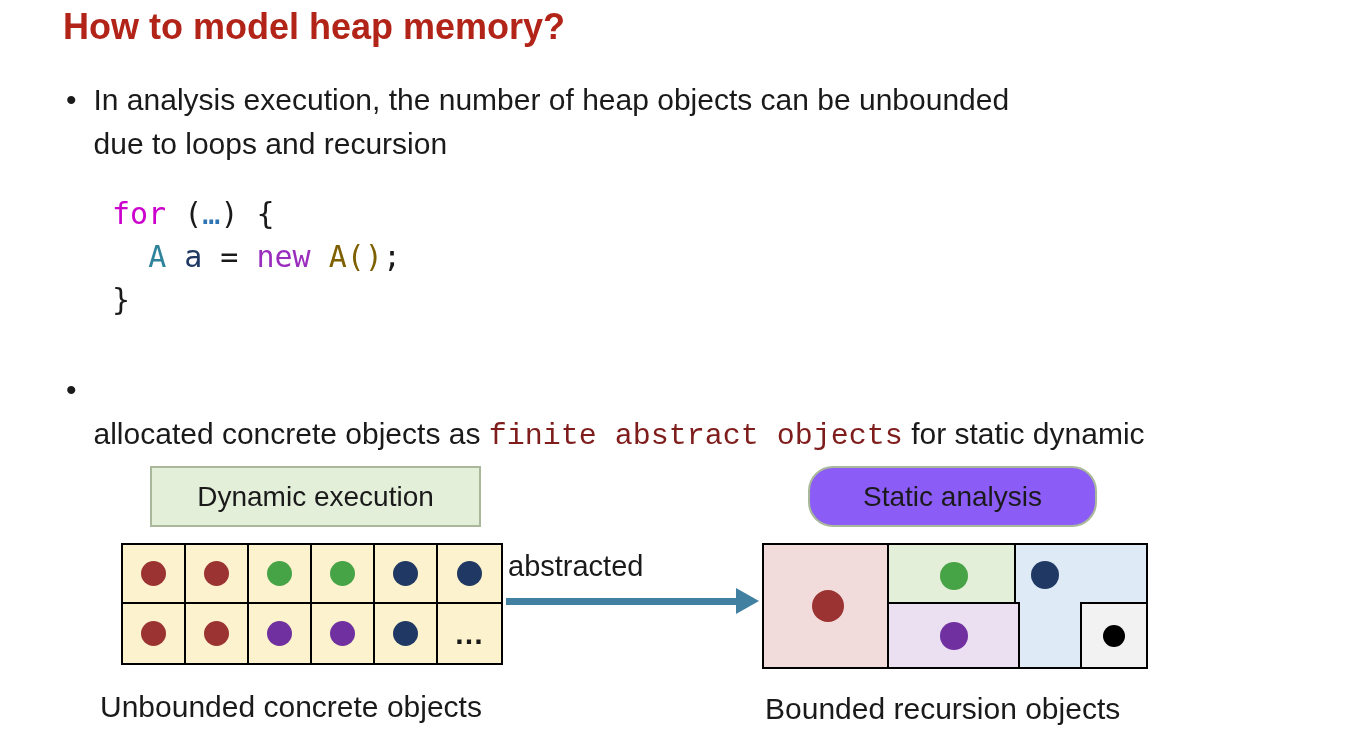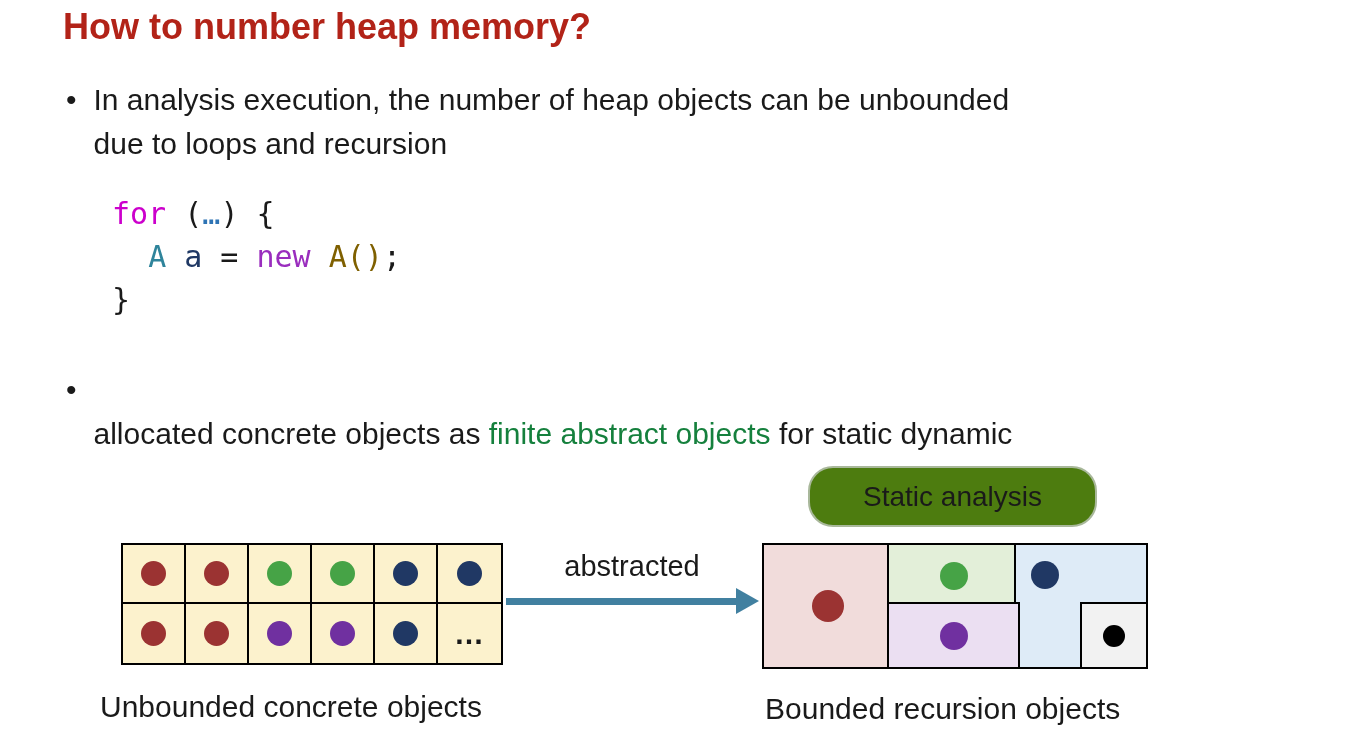--- a/index.html
+++ b/index.html
@@ -47,21 +47,21 @@
   }
   .grid-cell:nth-child(6n) { border-right: none; }
   .grid-cell:nth-child(n+7) { border-bottom: none; }
 
   .dot { border-radius: 50%; display: block; }
   .grid-dot { width: 25px; height: 25px; }
   .ellipsis { font-weight: 700; font-size: 30px; letter-spacing: 1px; line-height: 1; }
 
   .arrow-label {
     position: absolute; left: 508px; top: 550px; width: 248px;
-    text-align: center; font-size: 29px;
+    text-align: left; font-size: 29px;
   }
   .arrow-shaft { position: absolute; left: 506px; top: 598px; width: 230px; height: 7px; }
   .arrow-head {
     position: absolute; left: 736px; top: 588px; width: 0; height: 0;
     border-top: 13px solid transparent; border-bottom: 13px solid transparent;
     border-left: 23px solid #4180a0;
   }
 
   .abstract-figure { position: absolute; left: 762px; top: 543px; width: 382px; height: 122px; }
   .acell { position: absolute; border: 2px solid #000; display: flex; align-items: center; justify-content: center; }
@@ -77,42 +77,45 @@
 
   .caption { position: absolute; font-size: 30px; margin-top: 8px; }
   .caption-left  { left: 100px; top: 682px; }
   .caption-right { left: 765px; top: 684px; }
 </style>
 </head>
 <body>
 
 <div class="slide">
 
-  <h1 class="title" style="color: rgb(178, 35, 24);">How to number heap memory?</h1>
+  <h1 class="title" style="color: rgb(178, 35, 24);">How to model heap memory?</h1>
 
   <div class="bullet bullet1">
     <span class="marker">•</span>
     <div class="btext">
       <span>In analysis execution, the number of heap objects can be unbounded</span><br>
       <span>due to loops and recursion</span>
     </div>
   </div>
 
   <pre class="code" id="code-block"><div class="code-line"><span style="color: rgb(204, 0, 204);">for</span><span style="color: rgb(26, 26, 26);"> (</span><span style="color: rgb(46, 116, 181);">…</span><span style="color: rgb(26, 26, 26);">) {</span></div><div class="code-line"><span style="color: rgb(26, 26, 26);">  </span><span style="color: rgb(47, 132, 155);">A</span><span style="color: rgb(26, 26, 26);"> </span><span style="color: rgb(31, 56, 100);">a</span><span style="color: rgb(26, 26, 26);"> = </span><span style="color: rgb(154, 45, 190);">new</span><span style="color: rgb(26, 26, 26);"> </span><span style="color: rgb(127, 96, 0);">A()</span><span style="color: rgb(26, 26, 26);">;</span></div><div class="code-line"><span style="color: rgb(26, 26, 26);">}</span></div></pre>
 
   <div class="bullet bullet2">
     <span class="marker">•</span>
     <div class="btext">
       <br>
-      <span>allocated concrete objects as </span><span style="color: #15803d;">finite abstract objects</span><span> for static dynamic</span>
+      <span>allocated concrete objects as </span><span style="color: #7f1d1d; font-family: Liberation Mono, monospace;">finite abstract objects</span><span> for static dynamic</span>
     </div>
   </div>
 
+  <div class="label-box dynamic-box" style="background-color: rgb(227, 239, 217); border-color: rgb(169, 184, 155);">
+    <span>Dynamic execution</span>
+  </div>
 
-  <div class="label-box static-box" style="background-color: #4d7c0f; border-color: rgb(169, 184, 155); border-radius: 25px;">
+  <div class="label-box static-box" style="background-color: #8b5cf6; border-color: rgb(169, 184, 155); border-radius: 25px;">
     <span>Static analysis</span>
   </div>
 
   <div class="concrete-grid" id="concrete-grid">
       <div class="grid-cell" style="background: rgb(252, 242, 205);">
         <span class="dot grid-dot" style="background: rgb(155, 51, 50);"></span>
       </div>
       <div class="grid-cell" style="background: rgb(252, 242, 205);">
         <span class="dot grid-dot" style="background: rgb(155, 51, 50);"></span>
       </div>

